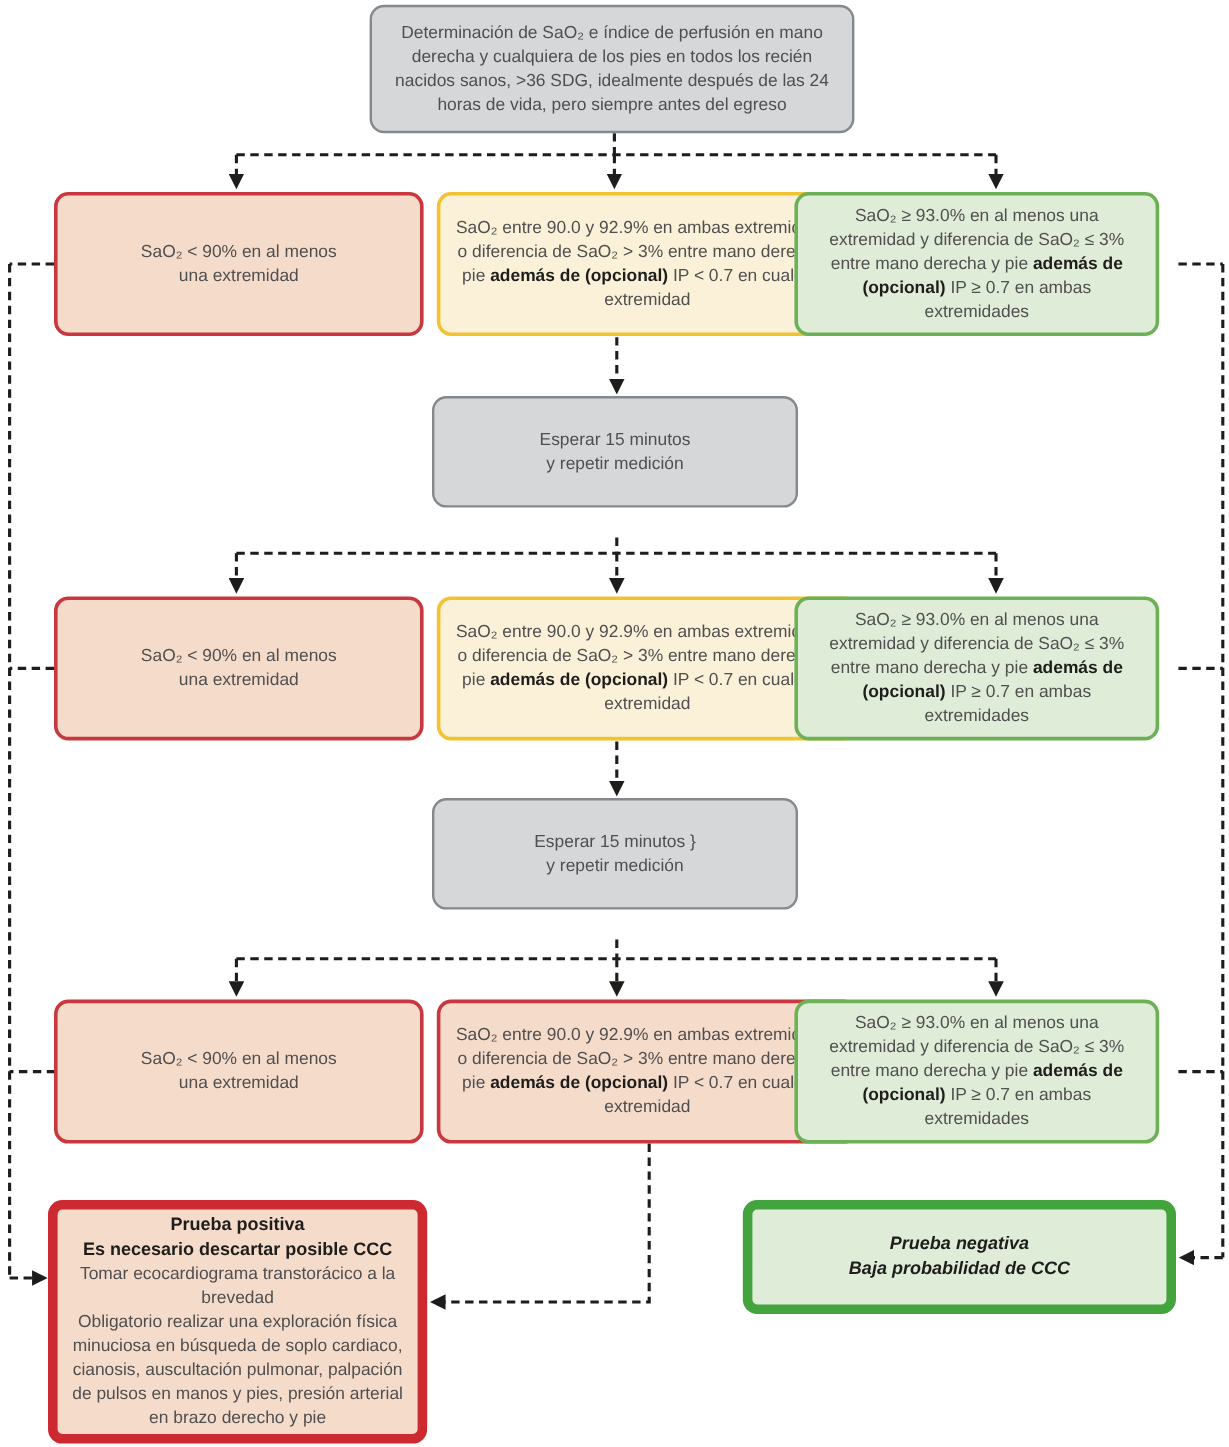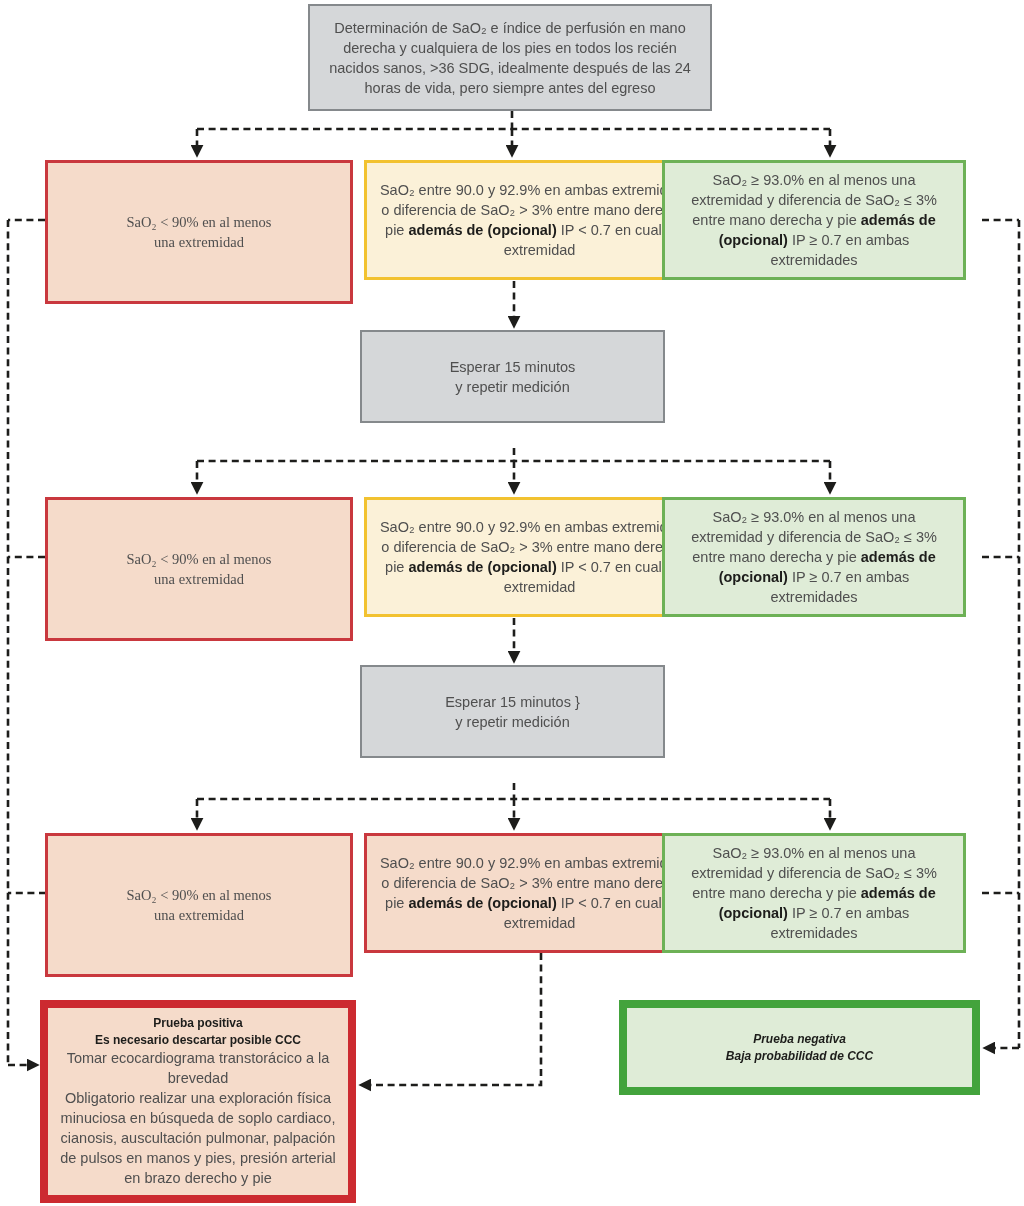--- a/index.html
+++ b/index.html
@@ -15,39 +15,39 @@
     position:relative;width:1024px;height:1206px;overflow:hidden;
     font-family:"Liberation Sans","DejaVu Sans",sans-serif;
     color:var(--text);
   }
   .connectors{position:absolute;left:0;top:0;width:1024px;height:1206px;}
   .conn{fill:none;stroke:var(--line-color);stroke-width:2.6;stroke-dasharray:7 4.6;}
   .arrowhead{fill:var(--line-color);}
   .box{
     position:absolute;box-sizing:border-box;
     display:flex;flex-direction:column;justify-content:center;align-items:center;
-    text-align:center;font-size:14.5px;line-height:1.38;padding:8px 11px;
+    text-align:center;font-size:14.5px;line-height:1.38;padding:8px 11px;border-radius:12px;
   }
   .box b{color:var(--text-bold);font-weight:700;}
   .gray{background:var(--gray-fill);border:2px solid var(--gray-border);}
   .red{background:var(--red-fill);border:3px solid var(--red-border);}
   .yellow{background:var(--yellow-fill);border:3px solid var(--yellow-border);}
   .green{background:var(--green-fill);border:3px solid var(--green-border);}
   .final-red{background:var(--red-fill);border:8px solid var(--strong-red);}
   .final-green{background:var(--green-fill);border:8px solid var(--strong-green);font-style:italic;}
   .b-start{left:308px;top:4px;width:404px;height:107px;}
-  .b-left{left:45px;width:308px;height:144px;font-family:Liberation Serif, serif;}
+  .b-left{left:45px;width:308px;height:120px;}
   .b-mid{left:364px;width:351px;height:120px;}
   .b-right{left:638px;width:304px;height:120px;margin-left:24px;}
   .row1{top:160px;} .row2{top:497px;} .row3{top:833px;}
   .b-wait{left:360px;width:305px;height:93px;}
   .wait1{top:330px;} .wait2{top:665px;}
   .b-positive{left:40px;top:1000px;width:316px;height:203px;padding:6px 10px;}
   .b-negative{left:619px;top:1000px;width:361px;height:95px;}
-  .node-title{font-weight:700;color:var(--text-bold);font-size:12px;line-height:1.35;}
+  .node-title{font-weight:700;color:var(--text-bold);font-size:15px;line-height:1.35;}
 </style>
 </head>
 <body>
 
 <div class="canvas">
 
   <svg class="connectors" viewBox="0 0 1024 1206" xmlns="http://www.w3.org/2000/svg">
     <defs>
       <marker id="arw" viewBox="0 0 10 10" refX="1" refY="5" markerWidth="13" markerHeight="13" markerUnits="userSpaceOnUse" orient="auto">
         <path class="arrowhead" d="M0 0 L10 5 L0 10 z"></path>

